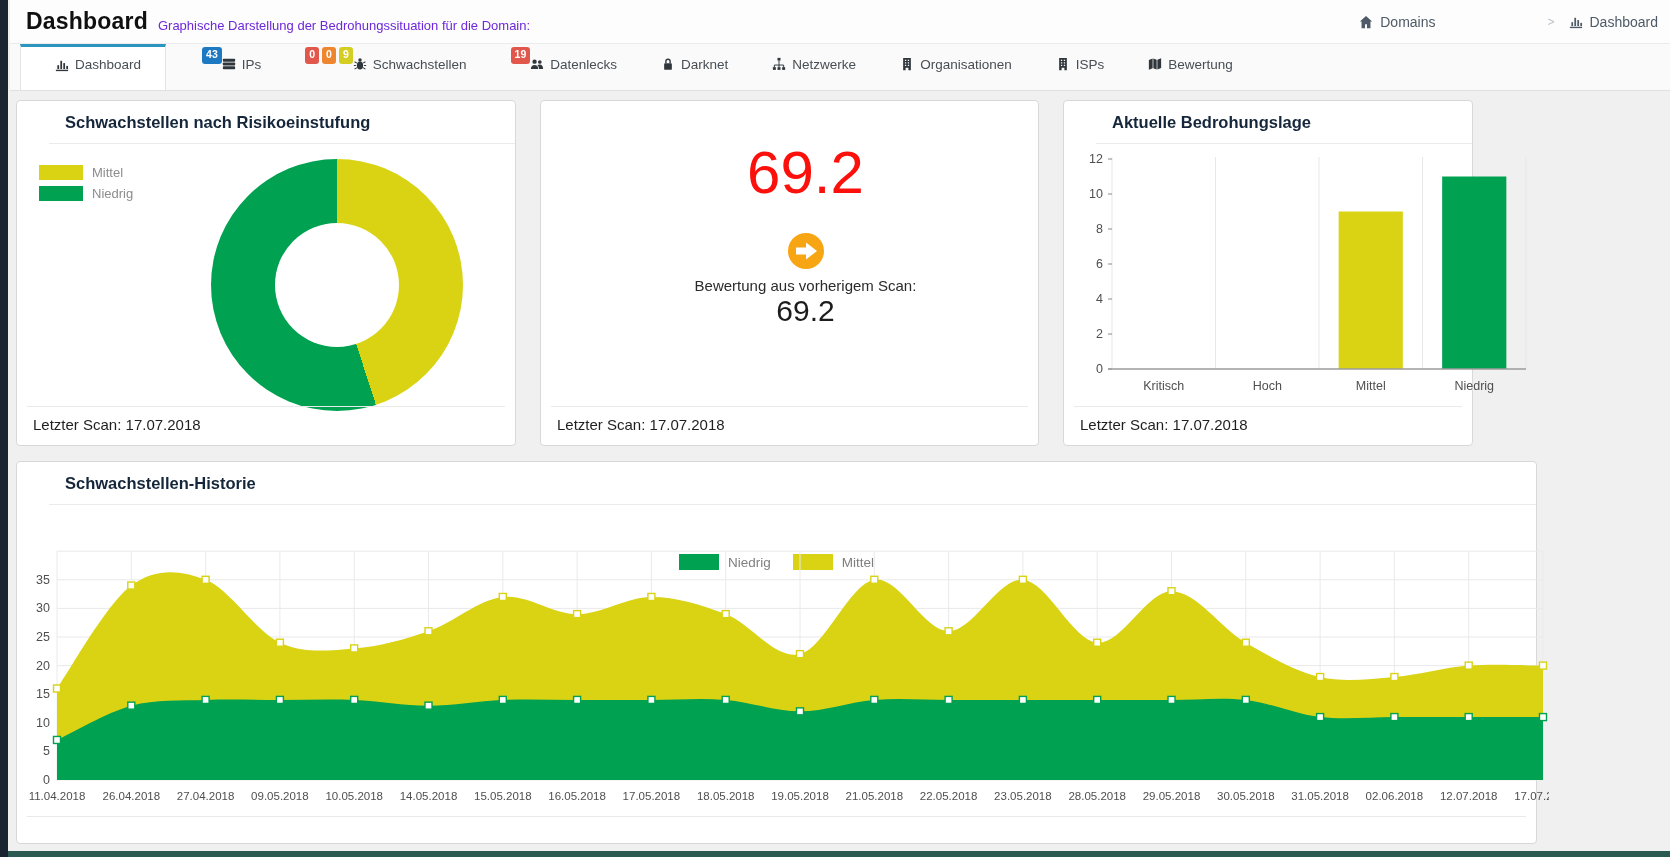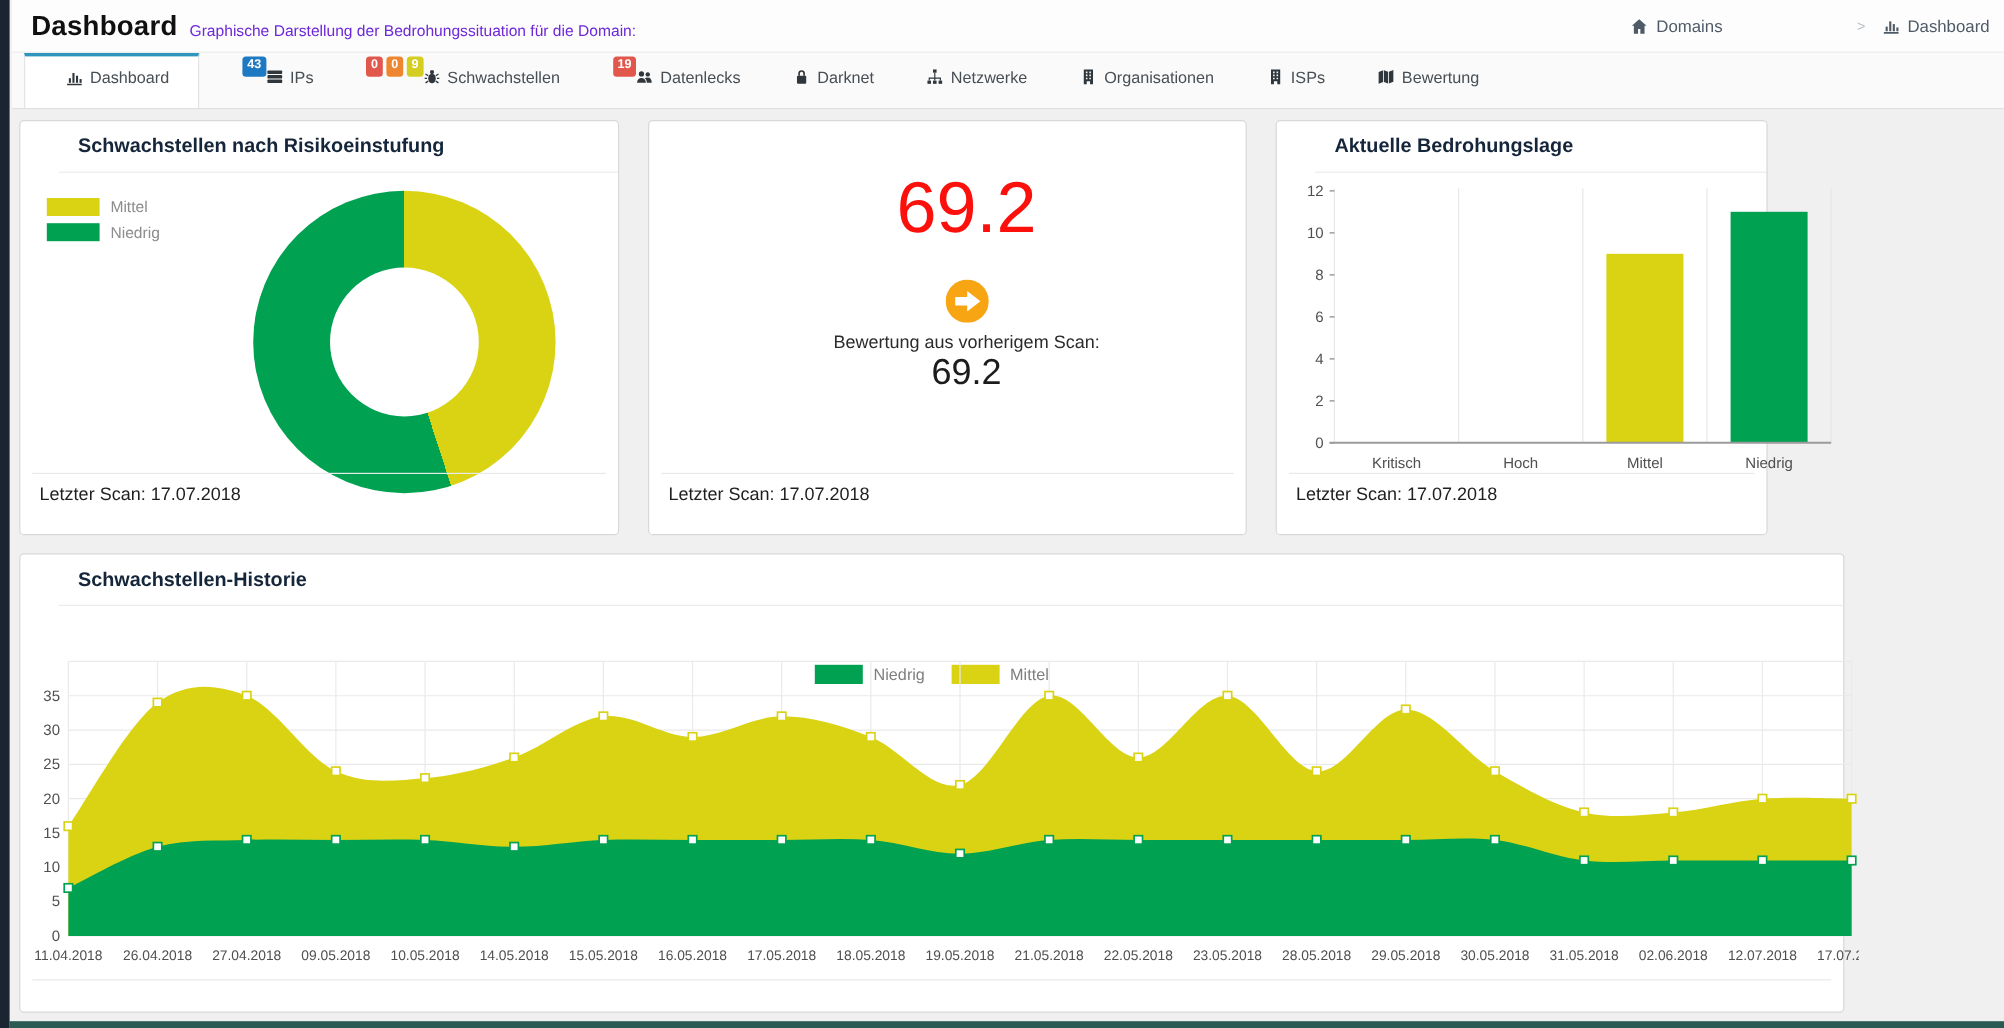--- a/index.html
+++ b/index.html
@@ -30,21 +30,21 @@
   .tab.active { background:#fff; border:1px solid #e4e4e4; border-bottom:none; border-top:3px solid #2e96be; padding:1px 24px 9px; margin-right:16px; }
 
   
   .content { padding:9px 0 0 6px; }
   .row1 { display:flex; gap:24px; }
   .card { background:#fff; border:1px solid #d8d8d8; border-radius:4px; position:relative;padding-left:32px; }
   .card h2 { margin:0; padding:12px 16px 11px; font-size:16.5px; color:#15263b; font-weight:bold; border-bottom:1px solid #ebebeb; }
   .c1 { width:500px; height:346px; }
   .c2 { width:499px; height:346px; }
   .c3 { width:410px; height:346px; }
-  .card-footer { position:absolute; bottom:12px; left:0; right:0; }
+  .card-footer { position:absolute; bottom:0; left:0; right:0; }
   .card-footer .line { border-top:1px solid #e9e9e9; margin:0 10px; }
   .card-footer .txt { padding:9px 16px 12px; font-size:15px; color:#1f1f1f; }
 
   
   .donut-legend { position:absolute; left:22px; top:64px; }
   .donut-legend .li { display:flex; align-items:center; gap:9px; margin-bottom:6px; }
   .donut-legend .sw { width:44px; height:15px; }
   .donut-legend .lt { font-size:13px; color:#8c8c8c; }
   .donut { position:absolute; left:194px; top:58px; width:252px; height:252px; border-radius:50%; }
   .donut .hole { position:absolute; left:50%; top:50%; width:124px; height:124px; margin:-62px 0 0 -62px; background:#fff; border-radius:50%; }

